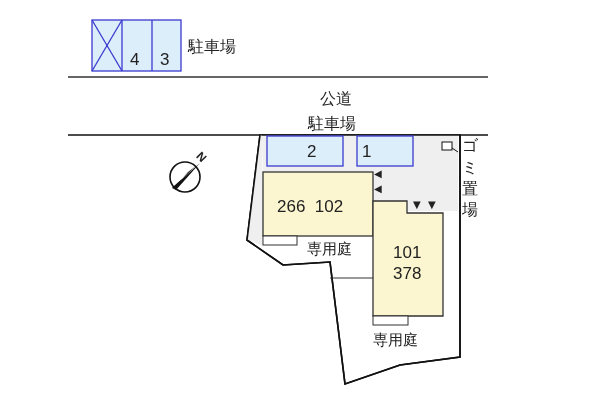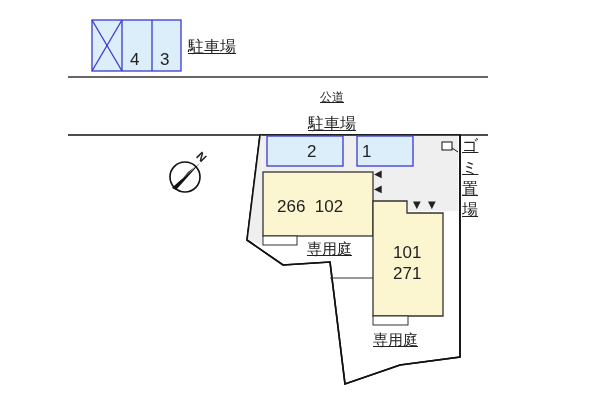--- a/index.html
+++ b/index.html
@@ -1,20 +1,20 @@
 <!DOCTYPE html>
 <html><head>
   <meta charset="utf-8">
   <style>
     html, body { margin:0; padding:0; background:#ffffff; }
     body { width:600px; height:400px; position:relative; overflow:hidden; font-family:"DejaVu Sans", sans-serif; }
     svg { position:absolute; left:0; top:0; }
     .t { position:absolute; color:#222; white-space:nowrap; }
     .num { font-family:"Liberation Sans", sans-serif; font-size:17px; }
-    .jp { font-family:"DejaVu Sans", sans-serif; font-size:15px;text-decoration:underline; }
+    .jp { font-family:"DejaVu Sans", sans-serif; font-size:15px; }
   </style>
 </head>
 <body>
 
 <svg width="600" height="400" viewBox="0 0 600 400">
 
   <line x1="68" y1="77" x2="488" y2="77" stroke="#333" stroke-width="1.5"></line>
   <line x1="68" y1="135" x2="488" y2="135" stroke="#111" stroke-width="1.5"></line>
 
   <g>
@@ -49,36 +49,36 @@
     <circle cx="185" cy="177" r="15" fill="#fff" stroke="#111" stroke-width="1.6"></circle>
     <polygon points="172,188 196,166 188,172 176,186" fill="#111"></polygon>
     <polygon points="172,188 200,163 176,190" fill="#111"></polygon>
   </g>
 </svg>
 
 <div class="t num" style="left:130px;top:50px;">4</div>
 <div class="t num" style="left:160px;top:50px;">3</div>
 <div class="t jp" style="left:188px;top:37px;font-size:16px;">駐車場</div>
 
-<div class="t jp" style="left:320px;top:89px;font-size:12px;">公道</div>
+<div class="t jp" style="left:320px;top:89px;font-size:16px;">公道</div>
 <div class="t jp" style="left:308px;top:114px;font-size:16px;">駐車場</div>
 
 <div class="t num" style="left:307px;top:142px;">2</div>
 <div class="t num" style="left:362px;top:142px;">1</div>
 
 <div class="t jp" style="left:462px;top:136px;font-size:16px;">ゴ</div>
 <div class="t jp" style="left:462px;top:158px;font-size:16px;">ミ</div>
 <div class="t jp" style="left:462px;top:179px;font-size:16px;">置</div>
 <div class="t jp" style="left:462px;top:200px;font-size:16px;">場</div>
 
 <div class="t" style="left:197px;top:150px;font-size:12px;font-weight:bold;transform:rotate(45deg);font-family:'Liberation Sans',sans-serif;">N</div>
 
 <div class="t" style="left:374px;top:168px;font-size:10px;">◀</div>
 <div class="t" style="left:374px;top:183px;font-size:10px;">◀</div>
 <div class="t" style="left:413px;top:199px;font-size:10px;">▼</div>
 <div class="t" style="left:428px;top:199px;font-size:10px;">▼</div>
 
 <div class="t num" style="left:277px;top:197px;white-space:pre;">266  102</div>
 <div class="t num" style="left:393px;top:243px;">101</div>
-<div class="t num" style="left:393px;top:264px;">271</div>
+<div class="t num" style="left:393px;top:264px;">378</div>
 
 <div class="t jp" style="left:307px;top:240px;">専用庭</div>
 <div class="t jp" style="left:373px;top:331px;">専用庭</div>
 
 </body></html>

